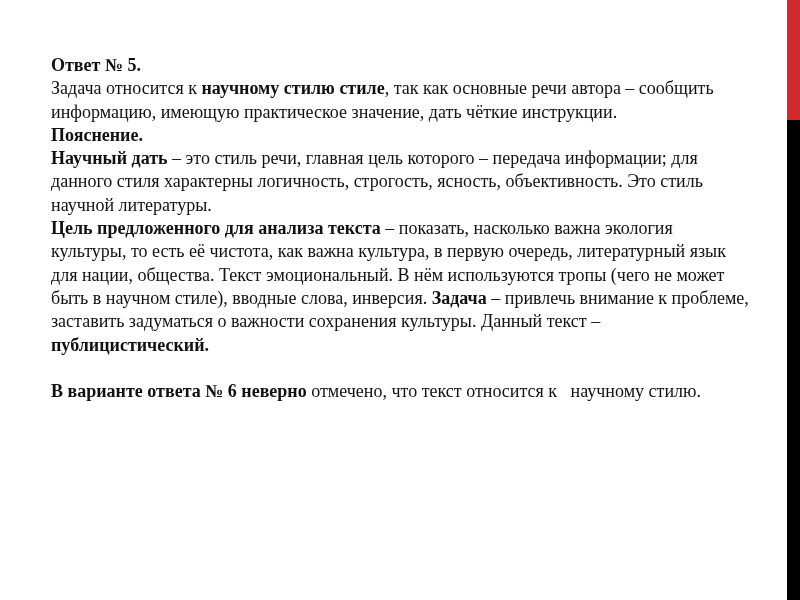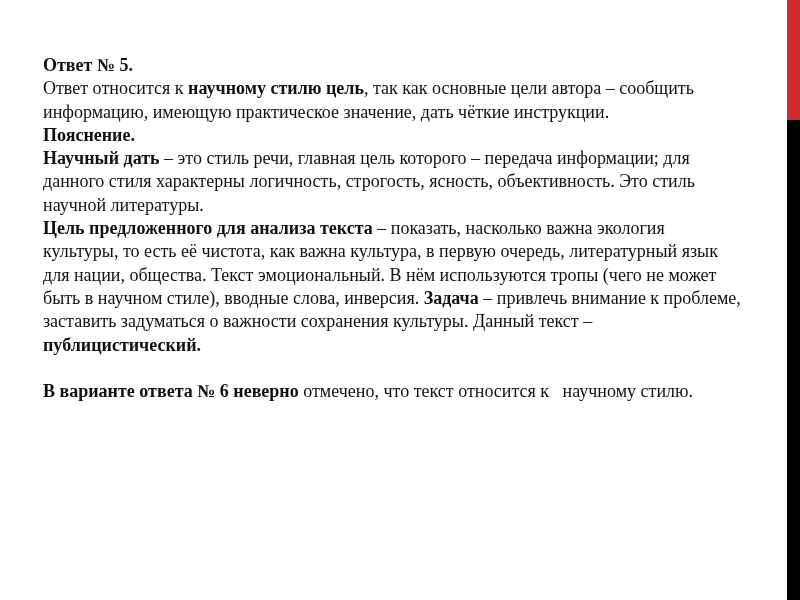--- a/index.html
+++ b/index.html
@@ -27,21 +27,21 @@
     .side-bar-black {
       position: absolute;
       left: 787px;
       top: 120px;
       width: 13px;
       height: 480px;
       background: #000000;
     }
     .content {
       position: absolute;
-      left: 43px;
+      left: 51px;
       top: 54px;
       width: 700px;
       font-family: "Liberation Serif", "DejaVu Serif", serif;
       font-size: 18px;
       line-height: 23.3px;
       color: #111111;
     }
     .content p {
       margin: 0;
     }
@@ -51,21 +51,21 @@
 </head>
 <body>
 
 <div class="slide">
   <div class="side-bar-red"></div>
   <div class="side-bar-black"></div>
 
   <div class="content">
     <p class="b">Ответ № 5.</p>
 
-    <p><span>Ответ относится к </span><span class="b">научному стилю цель</span><span>, так как основные цели автора – сообщить информацию, имеющую практическое значение, дать чёткие инструкции.</span></p>
+    <p><span>Задача относится к </span><span class="b">научному стилю стиле</span><span>, так как основные речи автора – сообщить информацию, имеющую практическое значение, дать чёткие инструкции.</span></p>
 
     <p class="b">Пояснение.</p>
 
     <p><span class="b">Научный дать</span><span> – это стиль речи, главная цель которого – передача информации; для данного стиля характерны логичность, строгость, ясность, объективность. Это стиль научной литературы.</span></p>
 
     <p><span class="b">Цель предложенного для анализа текста</span><span> – показать, насколько важна экология культуры, то есть её чистота, как важна культура, в первую очередь, литературный язык для нации, общества. Текст эмоциональный. В нём используются тропы (чего не может быть в научном стиле), вводные слова, инверсия. </span><span class="b">Задача</span><span> – привлечь внимание к проблеме, заставить задуматься о важности сохранения культуры. Данный текст – </span><span class="b">публицистический.</span></p>
 
     <div class="gap"></div>
 
 

